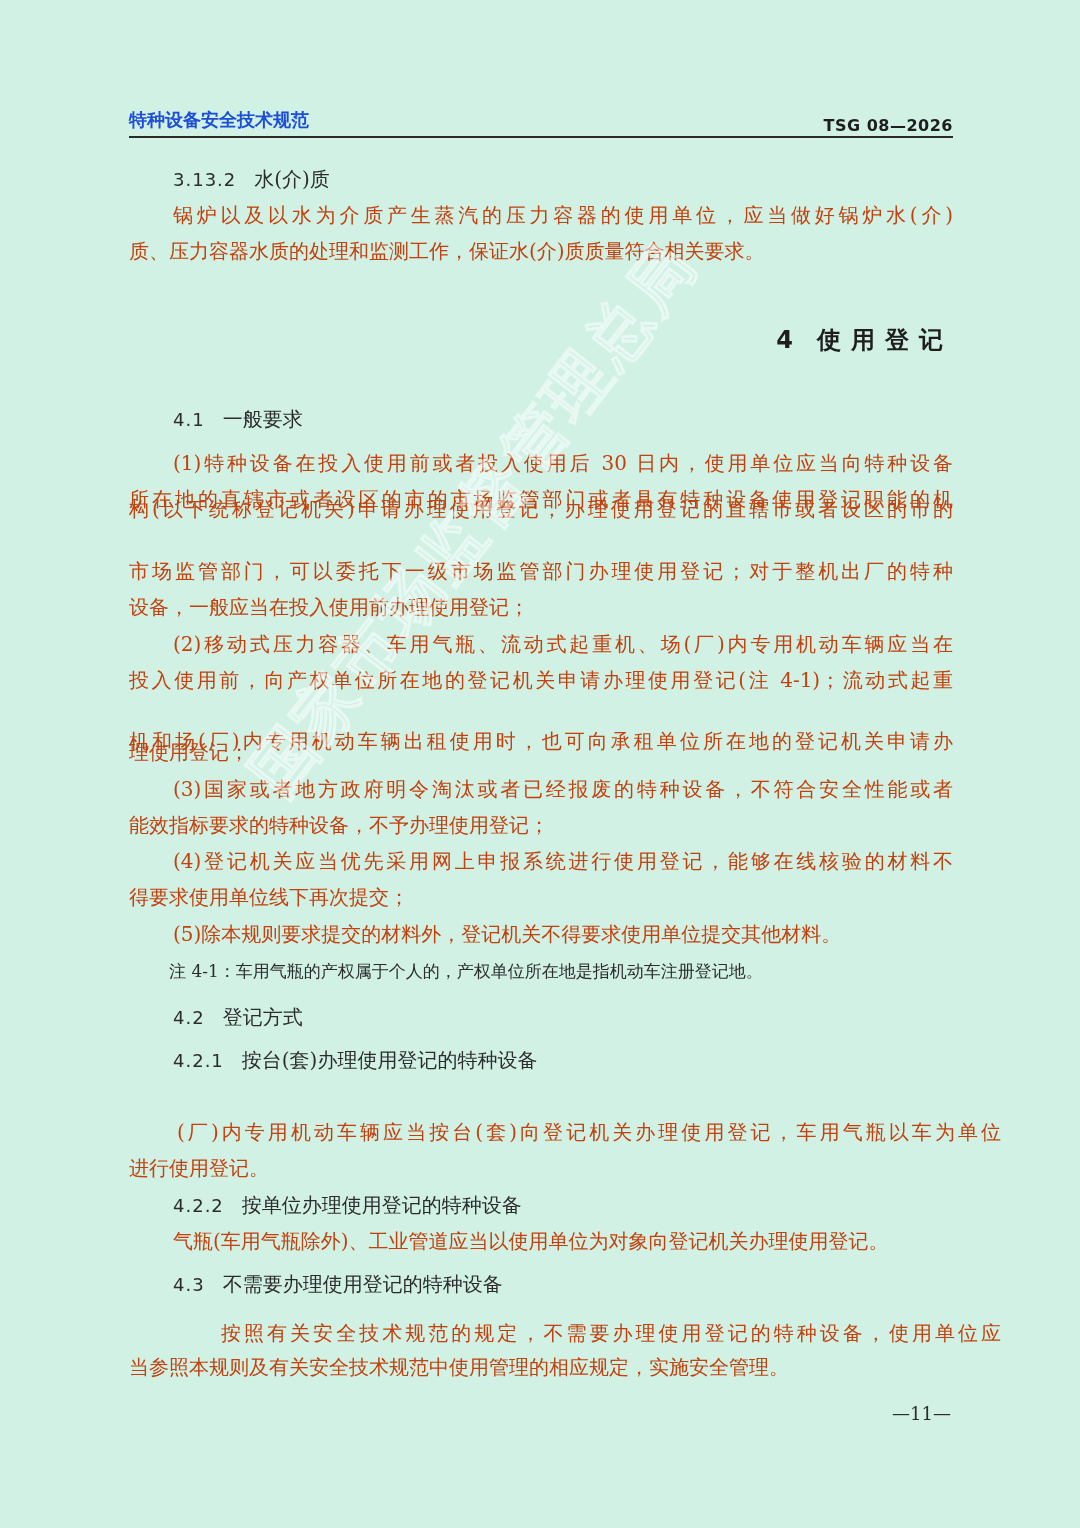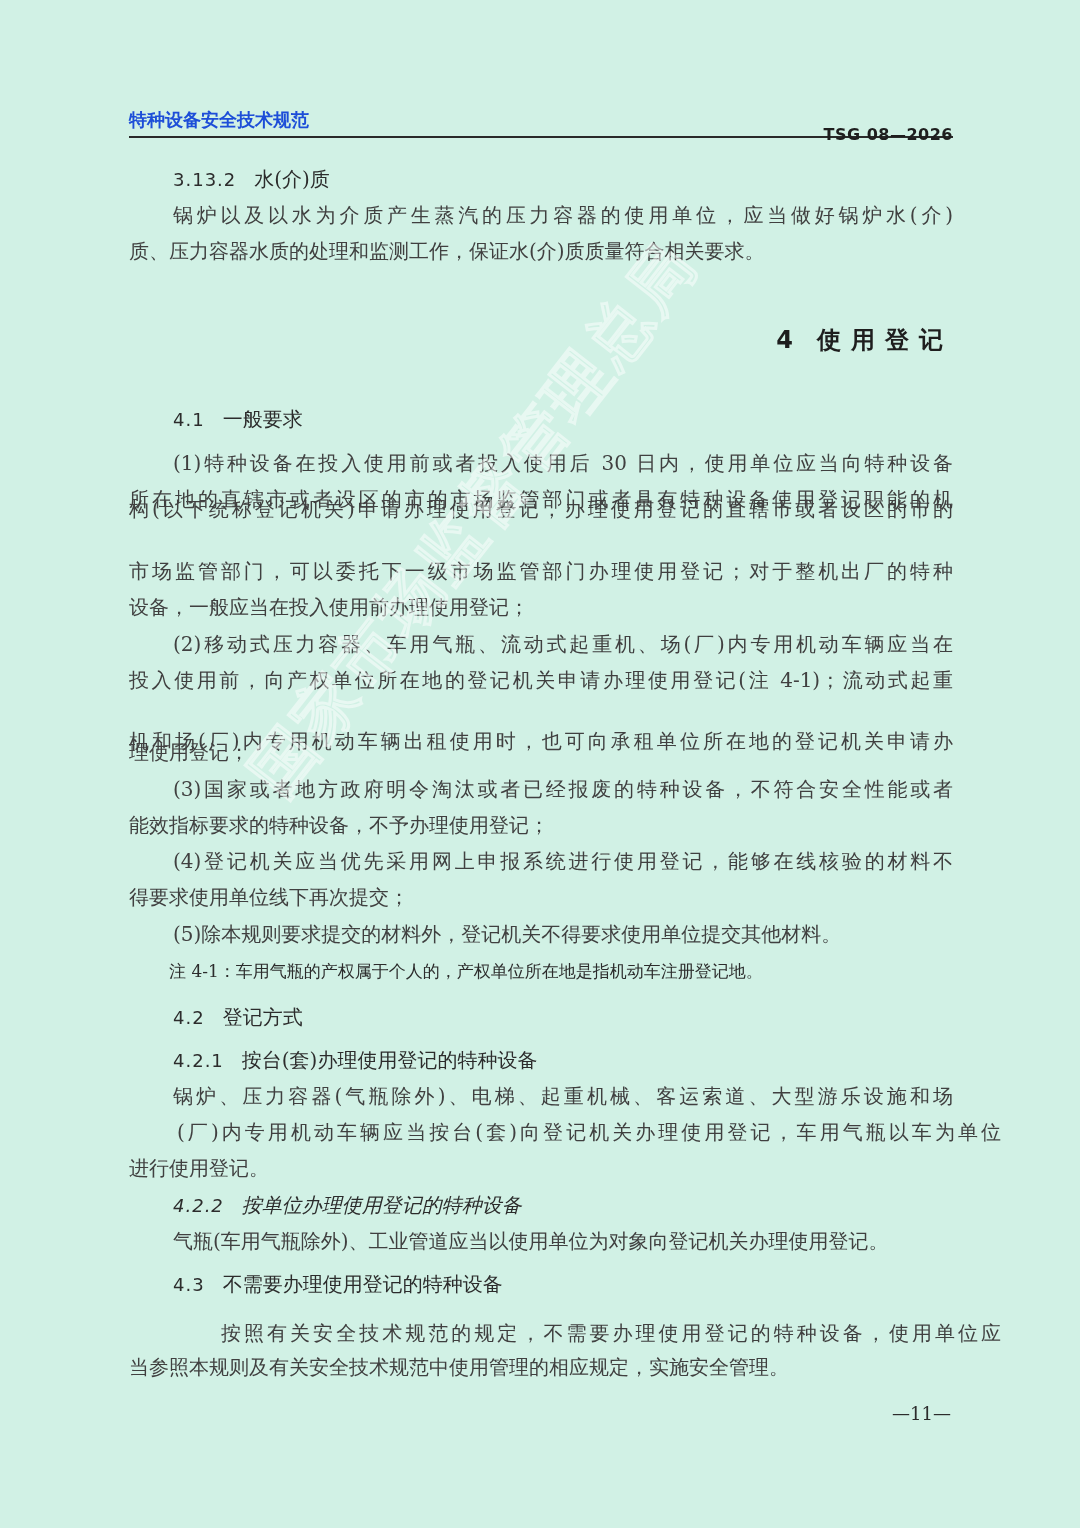--- a/index.html
+++ b/index.html
@@ -36,35 +36,35 @@
       top: 0;
       font-family: "DejaVu Sans", "Liberation Sans", sans-serif;
       font-size: 18px;
       font-weight: bold;
       color: #1d4ed8;
       letter-spacing: 0px;
     }
     .running-header .right {
       position: absolute;
       right: 0;
-      top: 17px;
+      top: 8px;
       font-family: "DejaVu Sans", "Liberation Sans", sans-serif;
       font-size: 16px;
       font-weight: bold;
       color: #1e1e1e;
       letter-spacing: 0.5px;
     }
     .line {
       position: absolute;
       left: 0;
       width: 824px;
       font-size: 20px;
       line-height: 26px;
       white-space: nowrap;
-      color: #404040;
+      color: #c2410c;
       text-align: justify;
       text-align-last: justify;
     }
     .line.last {
       text-align-last: left;
     }
     .indent { left: 44px; width: 780px; }
     .heading {
       position: absolute;
       white-space: nowrap;
@@ -169,25 +169,24 @@
 
   <div class="note" style="top:959px;">注 4-1：车用气瓶的产权属于个人的，产权单位所在地是指机动车注册登记地。</div>
 
   <div class="heading" style="left:44px; top:1004px;">
     <span class="num">4.2</span><span>登记方式</span>
   </div>
 
   <div class="heading" style="left:44px; top:1047px;">
     <span class="num">4.2.1</span><span>按台(套)办理使用登记的特种设备</span>
   </div>
-  <div class="line indent" style="top:1083px;">锅炉、压力容器(气瓶除外)、电梯、起重机械、客运索道、大型游乐设施和场</div>
   <div class="line" style="top:1119px;margin-left:48px;">(厂)内专用机动车辆应当按台(套)向登记机关办理使用登记，车用气瓶以车为单位</div>
   <div class="line last" style="top:1155px;">进行使用登记。</div>
 
-  <div class="heading" style="left:44px; top:1192px;font-style:italic;">
+  <div class="heading" style="left:44px; top:1192px;">
     <span class="num">4.2.2</span><span>按单位办理使用登记的特种设备</span>
   </div>
   <div class="line indent last" style="top:1228px;">气瓶(车用气瓶除外)、工业管道应当以使用单位为对象向登记机关办理使用登记。</div>
 
   <div class="heading" style="left:44px; top:1271px;">
     <span class="num">4.3</span><span>不需要办理使用登记的特种设备</span>
   </div>
   <div class="line indent" style="top:1320px;margin-left:48px;">按照有关安全技术规范的规定，不需要办理使用登记的特种设备，使用单位应</div>
   <div class="line last" style="top:1354px;">当参照本规则及有关安全技术规范中使用管理的相应规定，实施安全管理。</div>
 

